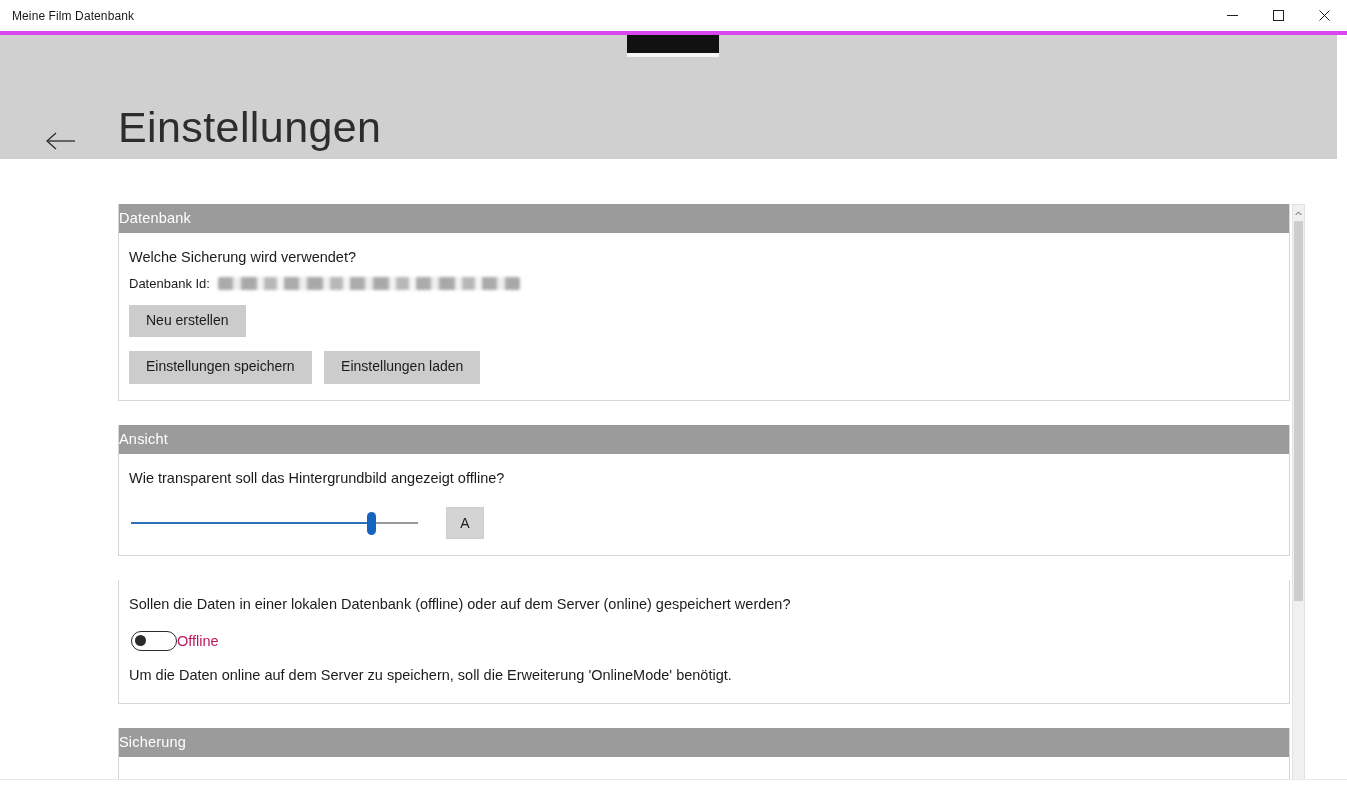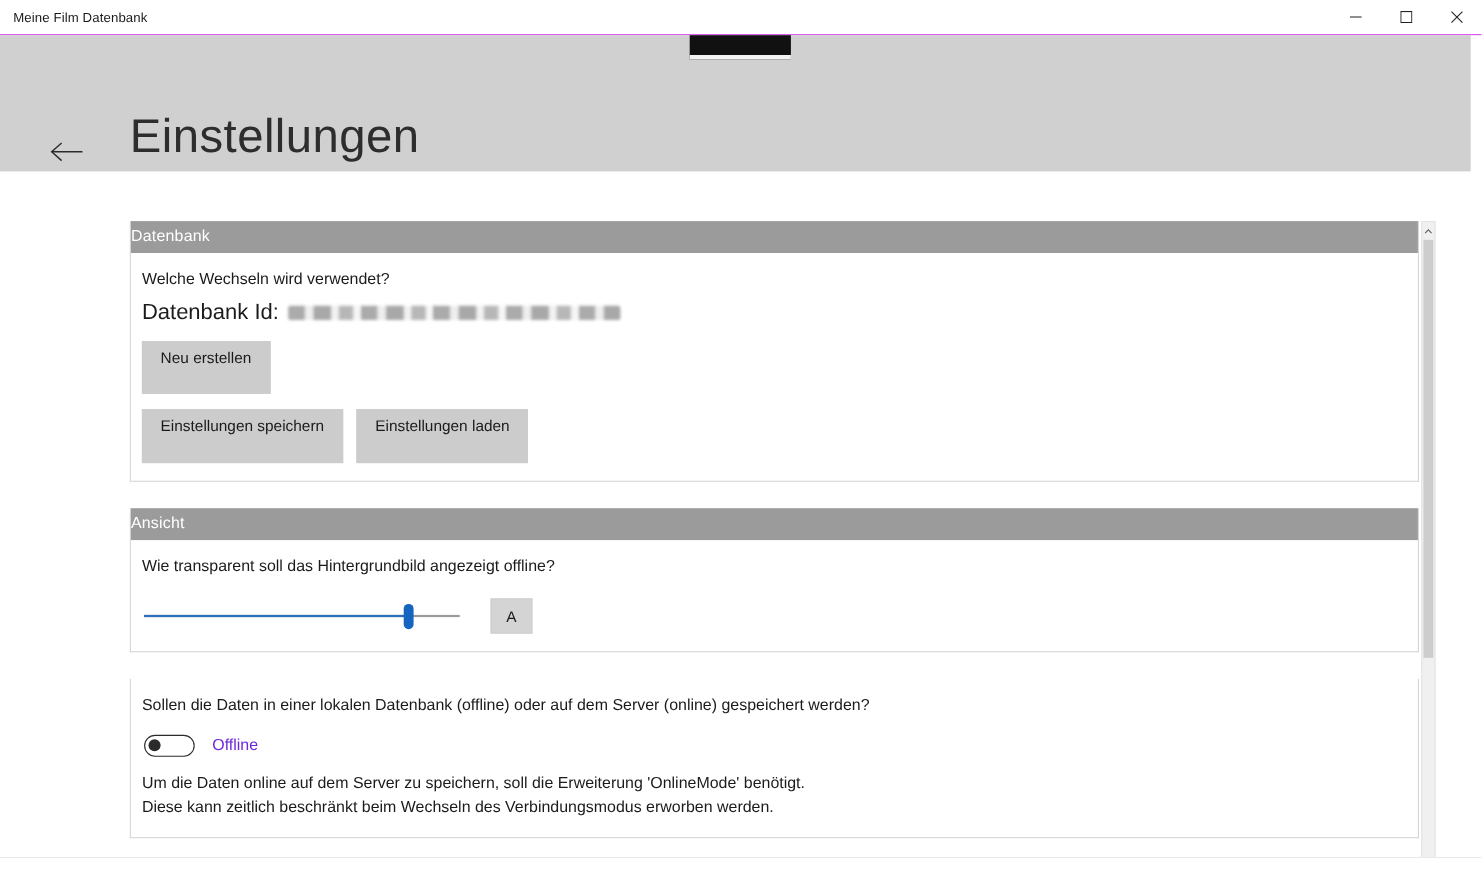--- a/index.html
+++ b/index.html
@@ -19,21 +19,21 @@
     height: 810px;
     background: #ffffff;
     box-sizing: border-box;
   }
 
   
   .titlebar {
     position: relative;
     height: 31px;
     background: #ffffff;
-    border-bottom: 1px solid #d946ef;
+    border-bottom: 4px solid #d946ef;
     display: flex;
     align-items: center;
   }
   .titlebar-text {
     font-size: 12px;
     color: #1a1a1a;
     margin-left: 12px;
     letter-spacing: 0.1px;
   }
   .window-controls {
@@ -128,21 +128,21 @@
   }
   .panel-text {
     font-size: 14.5px;
     color: #1b1b1b;
     margin: 0 0 6px 0;
     line-height: 1.45;
   }
   .id-row {
     display: flex;
     align-items: center;
-    font-size: 20px;
+    font-size: 13px;
     color: #1b1b1b;
     margin-top: 8px;
   }
   .redacted {
     margin-left: 8px;
     width: 302px;
     height: 13px;
     border-radius: 2px;
     background:
       repeating-linear-gradient(90deg,
@@ -155,21 +155,21 @@
     filter: blur(1.6px);
     opacity: 0.95;
   }
   .btn {
     display: inline-block;
     background: #cccccc;
     border: 1px solid #cccccc;
     color: #1b1b1b;
     font-size: 14px;
     font-family: "Liberation Sans", sans-serif;
-    padding: 7px 16px 24px 16px;
+    padding: 7px 16px 8px 16px;
     margin: 0;
     line-height: 1.1;
     box-sizing: border-box;
   }
   .btn-row { margin-top: 14px; }
   .btn-row .btn + .btn { margin-left: 8px; }
 
   
   .slider-row {
     display: flex;
@@ -240,23 +240,22 @@
   .toggle-knob {
     position: absolute;
     left: 3px;
     top: 3px;
     width: 11px;
     height: 11px;
     border-radius: 50%;
     background: #2b2b2b;
   }
   .toggle-label {
-    margin-left: 16px;
     font-size: 14.5px;
-    color: #6d28d9;
+    color: #be185d;
   }
   .note {
     font-size: 14.5px;
     color: #1b1b1b;
     line-height: 1.5;
     margin-top: 14px;
   }
   .note div { white-space: nowrap; }
 
   
@@ -340,21 +339,21 @@
     <div class="page-title">Einstellungen</div>
   </div>
 
   <div class="content-area">
 
     <div class="scroll-viewport">
 
       <div class="panel">
         <div class="panel-header">Datenbank</div>
         <div class="panel-body">
-          <p class="panel-text">Welche Wechseln wird verwendet?</p>
+          <p class="panel-text">Welche Sicherung wird verwendet?</p>
           <div class="id-row">
             <span>Datenbank Id:</span>
             <span class="redacted"></span>
           </div>
           <div class="btn-row">
             <button class="btn">Neu erstellen</button>
           </div>
           <div class="btn-row">
             <button class="btn">Einstellungen speichern</button>
             <button class="btn">Einstellungen laden</button>
@@ -381,21 +380,20 @@
         <div class="panel-body">
           <p class="panel-text">Sollen die Daten in einer lokalen Datenbank (offline) oder auf dem Server (online) gespeichert werden?</p>
           <div class="toggle-row">
             <div class="toggle">
               <div class="toggle-knob"></div>
             </div>
             <span class="toggle-label">Offline</span>
           </div>
           <div class="note">
             <div>Um die Daten online auf dem Server zu speichern, soll die Erweiterung 'OnlineMode' benötigt.</div>
-            <div>Diese kann zeitlich beschränkt beim Wechseln des Verbindungsmodus erworben werden.</div>
           </div>
         </div>
       </div>
 
       <div class="panel">
         <div class="panel-header">Sicherung</div>
         <div class="panel-body">
           
           
         </div>

